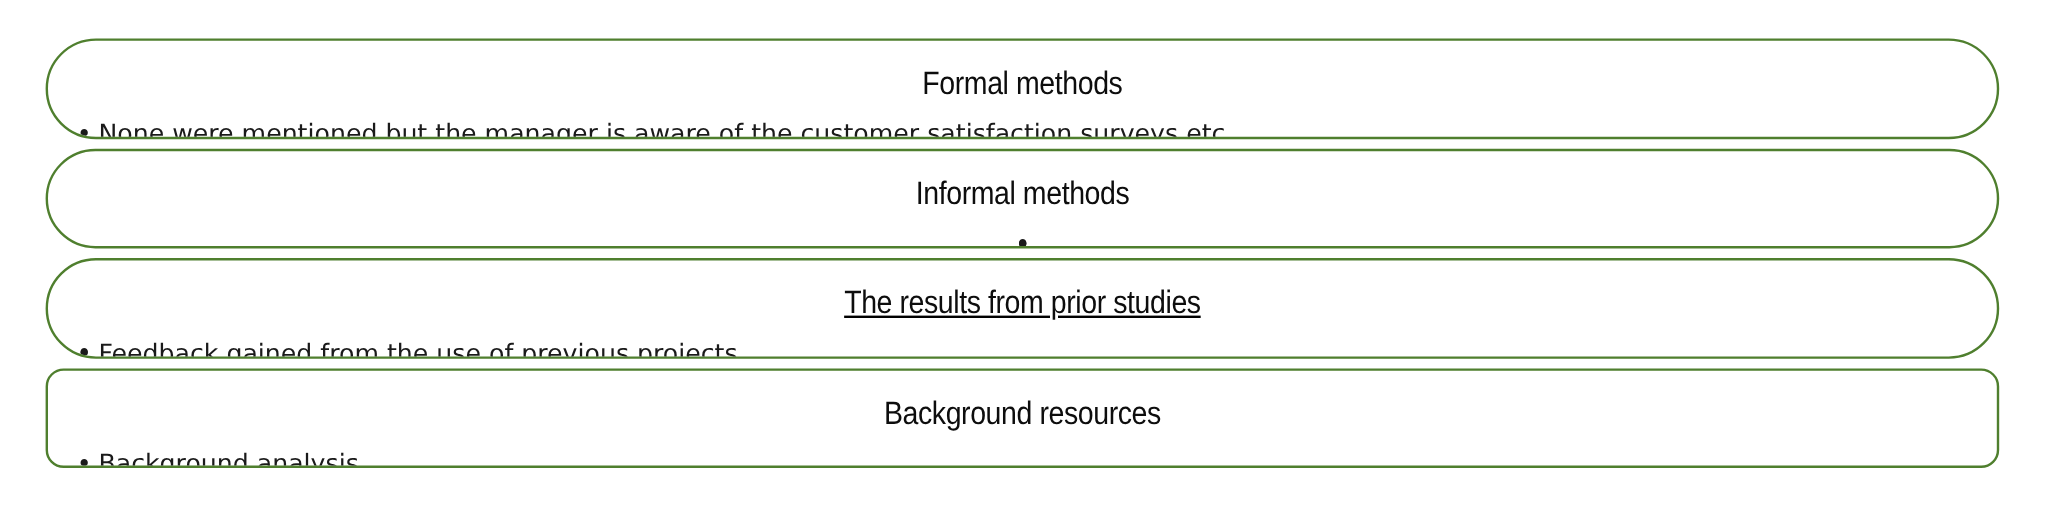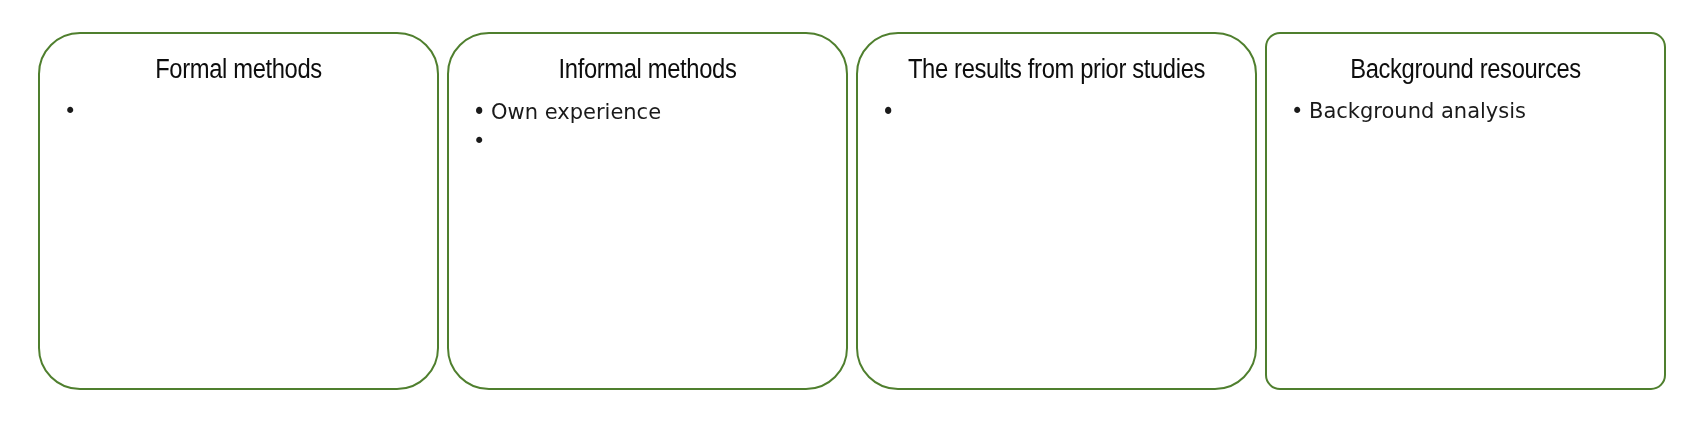--- a/index.html
+++ b/index.html
@@ -19,21 +19,21 @@
     height: 426px;
     background: #ffffff;
   }
   .card-row {
     position: absolute;
     left: 38px;
     top: 32px;
     width: 1628px;
     height: 358px;
     display: flex;
-    flex-direction: row;
+    flex-direction: column;
     align-items: stretch;
     gap: 8px;
   }
   .card {
     flex: 1 1 0;
     box-sizing: border-box;
     background: #ffffff;
     border: 2px solid #4f7f2e;
     border-radius: 42px;
     padding: 18px 16px 10px 16px;
@@ -80,36 +80,36 @@
   }
 </style>
 </head>
 <body>
 
 <div class="diagram">
   <div class="card-row" id="card-row">
       <div class="card" style="border-color: rgb(79, 127, 46);">
         <div class="card-title">Formal methods</div>
         <ul class="bullet-list">
+          <li class="bullet-item"><span class="dot">•</span><span>None were mentioned but the manager is aware of the customer satisfaction surveys etc.</span></li>
+        </ul>
+      </div>
+      <div class="card" style="border-color: rgb(79, 127, 46); align-items: center;">
+        <div class="card-title">Informal methods</div>
+        <ul class="bullet-list">
+          <li class="bullet-item"><span class="dot">•</span></li>
+          <li class="bullet-item"><span class="dot">•</span></li>
           <li class="bullet-item"><span class="dot">•</span></li>
         </ul>
       </div>
-      <div class="card" style="border-color: rgb(79, 127, 46);">
-        <div class="card-title">Informal methods</div>
-        <ul class="bullet-list">
-          <li class="bullet-item"><span class="dot">•</span></li>
-          <li class="bullet-item"><span class="dot">•</span><span>Own experience</span></li>
-          <li class="bullet-item"><span class="dot">•</span></li>
-        </ul>
-      </div>
-      <div class="card" style="border-color: rgb(79, 127, 46);">
+      <div class="card" style="border-color: rgb(79, 127, 46); text-decoration: underline;">
         <div class="card-title">The results from prior studies</div>
         <ul class="bullet-list">
           <li class="bullet-item"><span class="dot">•</span></li>
-          <li class="bullet-item"><span class="dot">•</span></li>
+          <li class="bullet-item"><span class="dot">•</span><span>Feedback gained from the use of previous projects</span></li>
         </ul>
       </div>
       <div class="card" style="border-color: rgb(79, 127, 46); border-radius: 15px;">
         <div class="card-title">Background resources</div>
         <ul class="bullet-list">
           <li class="bullet-item"><span class="dot">•</span><span>Background analysis</span></li>
         </ul>
       </div>
     </div>
 </div>

